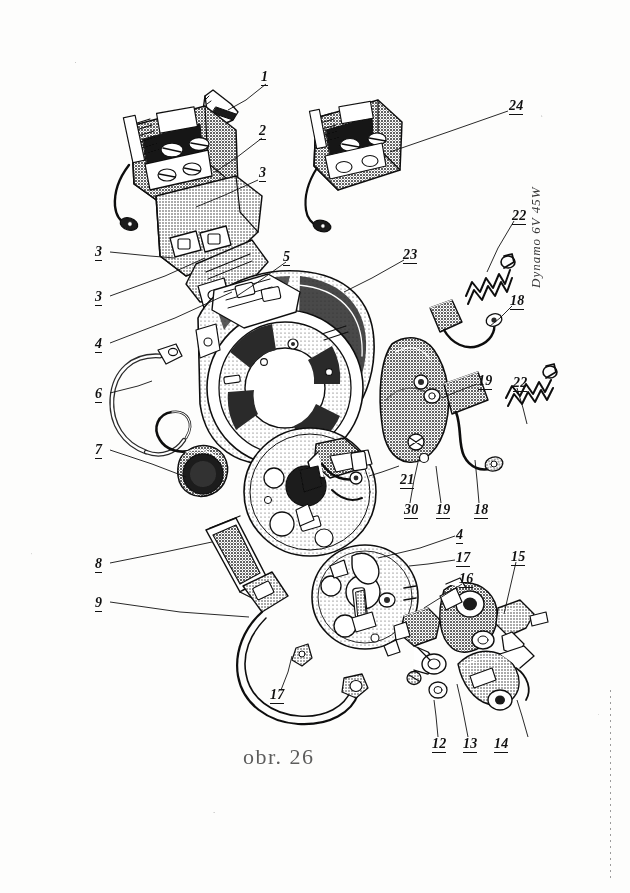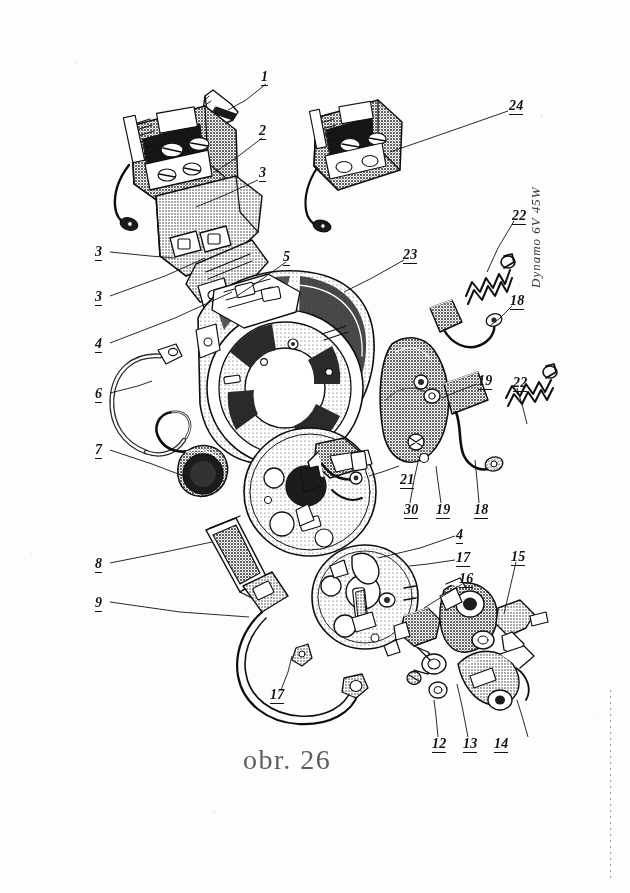--- a/index.html
+++ b/index.html
@@ -33,21 +33,21 @@
     letter-spacing:.2px;
     white-space:nowrap;
   }
   .callout::after{
     content:"";display:block;height:1.3px;background:#111;
     margin-top:1px;width:100%;
   }
   .caption{
     position:absolute;left:243px;top:744px;
     font-family:"Liberation Serif", serif;
-    font-size:28px;font-style:normal;font-weight:400;
+    font-size:22px;font-style:normal;font-weight:400;
     color:#3a3a3a;letter-spacing:1.5px;
     opacity:.82;
   }
   .handnote{
     position:absolute;left:528px;top:288px;
     font-family:"Liberation Serif", serif;
     font-size:13px;font-style:italic;color:#222;
     transform:rotate(-90deg);transform-origin:left top;
     white-space:nowrap;opacity:.9;letter-spacing:1px;
   }

